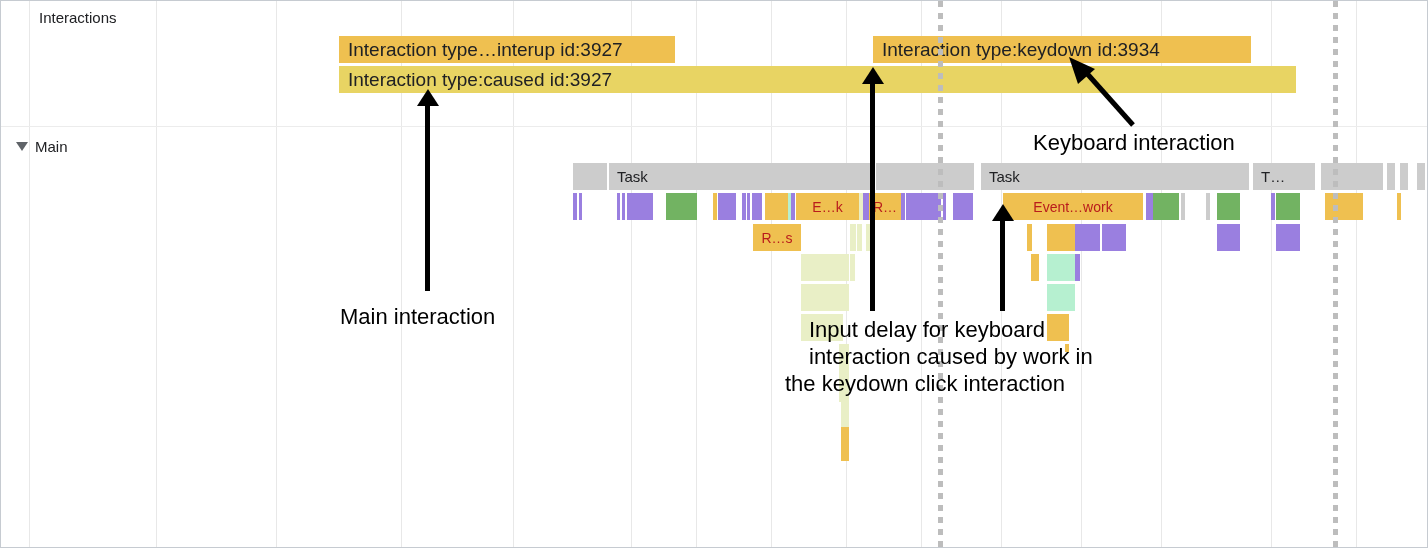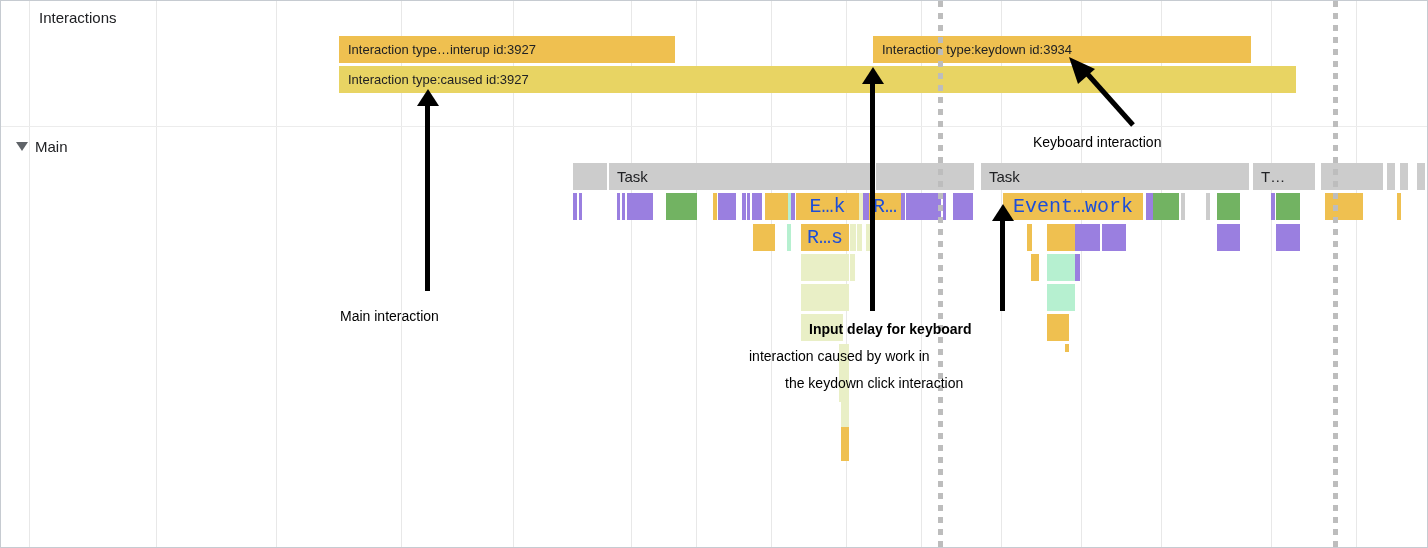--- a/index.html
+++ b/index.html
@@ -41,21 +41,21 @@
     border-left:6px solid transparent;
     border-right:6px solid transparent;
     border-top:9px solid #5f6368;
   }
 
   
   .ibar {
     position:absolute;
     height:27px;
     display:flex; align-items:center;
-    font-size:13px;
+    font-size:19px;
     color:#202124;
     padding-left:9px;
     white-space:nowrap;
     overflow:hidden;
   }
 
   
   .blk { position:absolute; }
   .task-bar {
     position:absolute;
@@ -63,28 +63,28 @@
     height:27px;
     display:flex; align-items:center;
     padding-left:8px;
     font-size:15px;
     color:#202124;
     white-space:nowrap; overflow:hidden;
   }
   .ev {
     position:absolute;
     display:flex; align-items:center; justify-content:center;
-    font-size:20px; color:#1d4ed8;
-    white-space:nowrap; overflow:hidden;font-family:Liberation Mono, monospace;
+    font-size:14px; color:#b91c1c;
+    white-space:nowrap; overflow:hidden;
   }
 
   
   .anno {
     position:absolute;
-    font-size:14px;
+    font-size:22px;
     color:#000;
     line-height:27px;
     white-space:pre;
   }
   .arrow-shaft { position:absolute; background:#000; width:5px; }
   .arrow-head {
     position:absolute; width:0;height:0;
     border-left:11px solid transparent;
     border-right:11px solid transparent;
     border-bottom:17px solid #000;
@@ -194,21 +194,21 @@
       <div class="blk" style="left: 1046px; top: 313px; width: 22px; height: 27px; background: rgb(239, 192, 80);"></div>
       <div class="blk" style="left: 838px; top: 343px; width: 10px; height: 30px; background: rgb(233, 239, 198);"></div>
       <div class="blk" style="left: 838px; top: 373px; width: 10px; height: 28px; background: rgb(233, 239, 198);"></div>
       <div class="blk" style="left: 840px; top: 401px; width: 8px; height: 25px; background: rgb(233, 239, 198);"></div>
       <div class="blk" style="left: 840px; top: 426px; width: 8px; height: 34px; background: rgb(239, 192, 80);"></div>
       <div class="blk" style="left: 1064px; top: 343px; width: 4px; height: 8px; background: rgb(239, 192, 80);"></div>
     </div>
 
   <div id="labeled-events">
       <div class="ev" style="left: 795px; top: 192px; width: 63px; height: 27px; background: rgb(239, 192, 80);">E…k</div>
-      <div class="ev" style="left: 800px; top: 223px; width: 48px; height: 27px; background: rgb(239, 192, 80);">R…s</div>
+      <div class="ev" style="left: 752px; top: 223px; width: 48px; height: 27px; background: rgb(239, 192, 80);">R…s</div>
       <div class="ev" style="left: 868px; top: 192px; width: 32px; height: 27px; background: rgb(239, 192, 80);">R…</div>
       <div class="ev" style="left: 1002px; top: 192px; width: 140px; height: 27px; background: rgb(239, 192, 80);">Event…work</div>
     </div>
 
   <div id="dashed-layer">
       <div class="dashed-line" style="left: 937px;"></div>
       <div class="dashed-line" style="left: 1332px;"></div>
     </div>
 
   <div class="arrow-shaft" style="left:424px; top:100px; height:190px;"></div>
@@ -221,18 +221,18 @@
   <div class="arrow-head" style="left:991px; top:203px;"></div>
 
   <svg class="diag-arrow" style="left:1060px; top:52px;" width="80" height="80" viewBox="0 0 80 80">
     <line x1="72" y1="72" x2="22" y2="16" stroke="#000" stroke-width="5"></line>
     <polygon points="8,4 34,16 17,31" fill="#000"></polygon>
   </svg>
 
   <div id="annotations">
       <div class="anno" style="left: 339px; top: 302px;">Main interaction</div>
       <div class="anno" style="left: 1032px; top: 128px;">Keyboard interaction</div>
-      <div class="anno" style="left: 808px; top: 315px; font-weight: bold;">Input delay for keyboard</div>
-      <div class="anno" style="left: 748px; top: 342px;">interaction caused by work in</div>
+      <div class="anno" style="left: 808px; top: 315px;">Input delay for keyboard</div>
+      <div class="anno" style="left: 808px; top: 342px;">interaction caused by work in</div>
       <div class="anno" style="left: 784px; top: 369px;">the keydown click interaction</div>
     </div>
 
 </div>
 
 </body></html>

